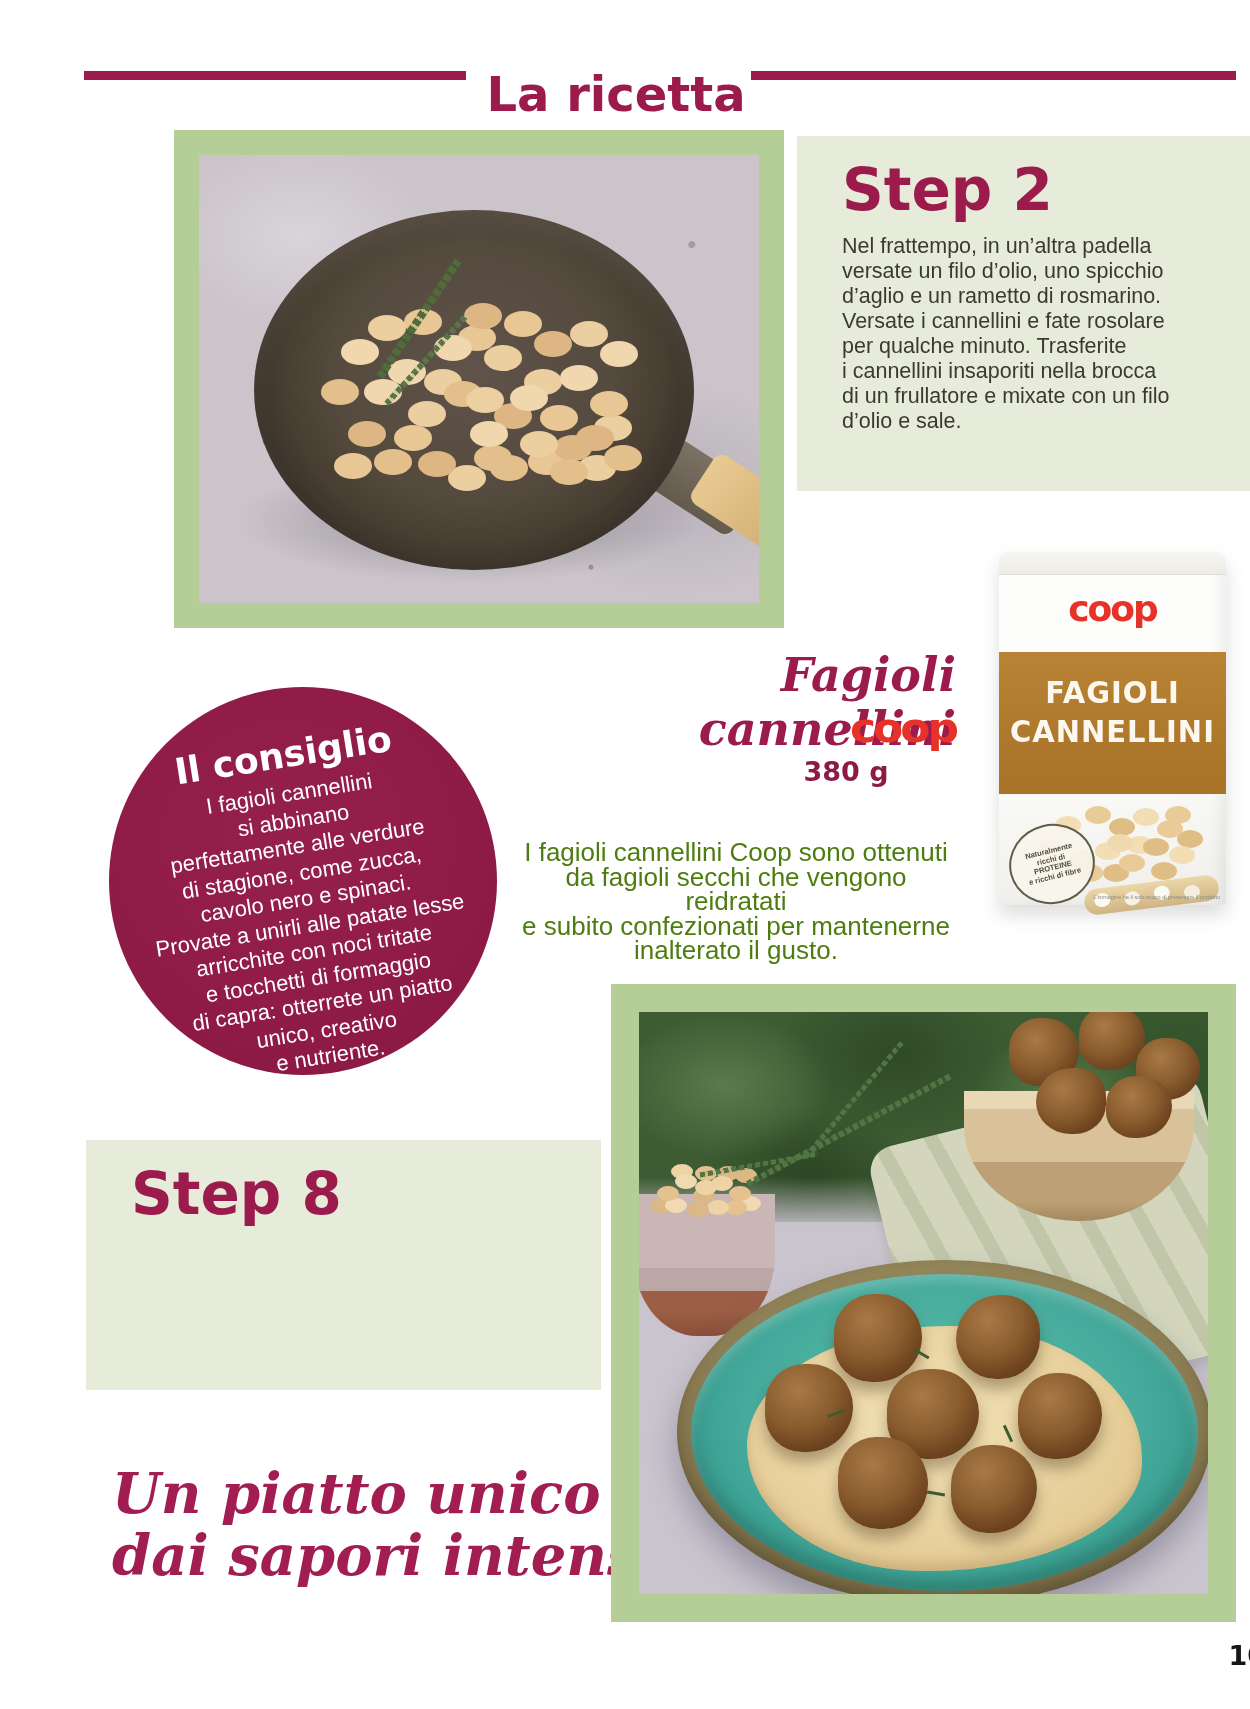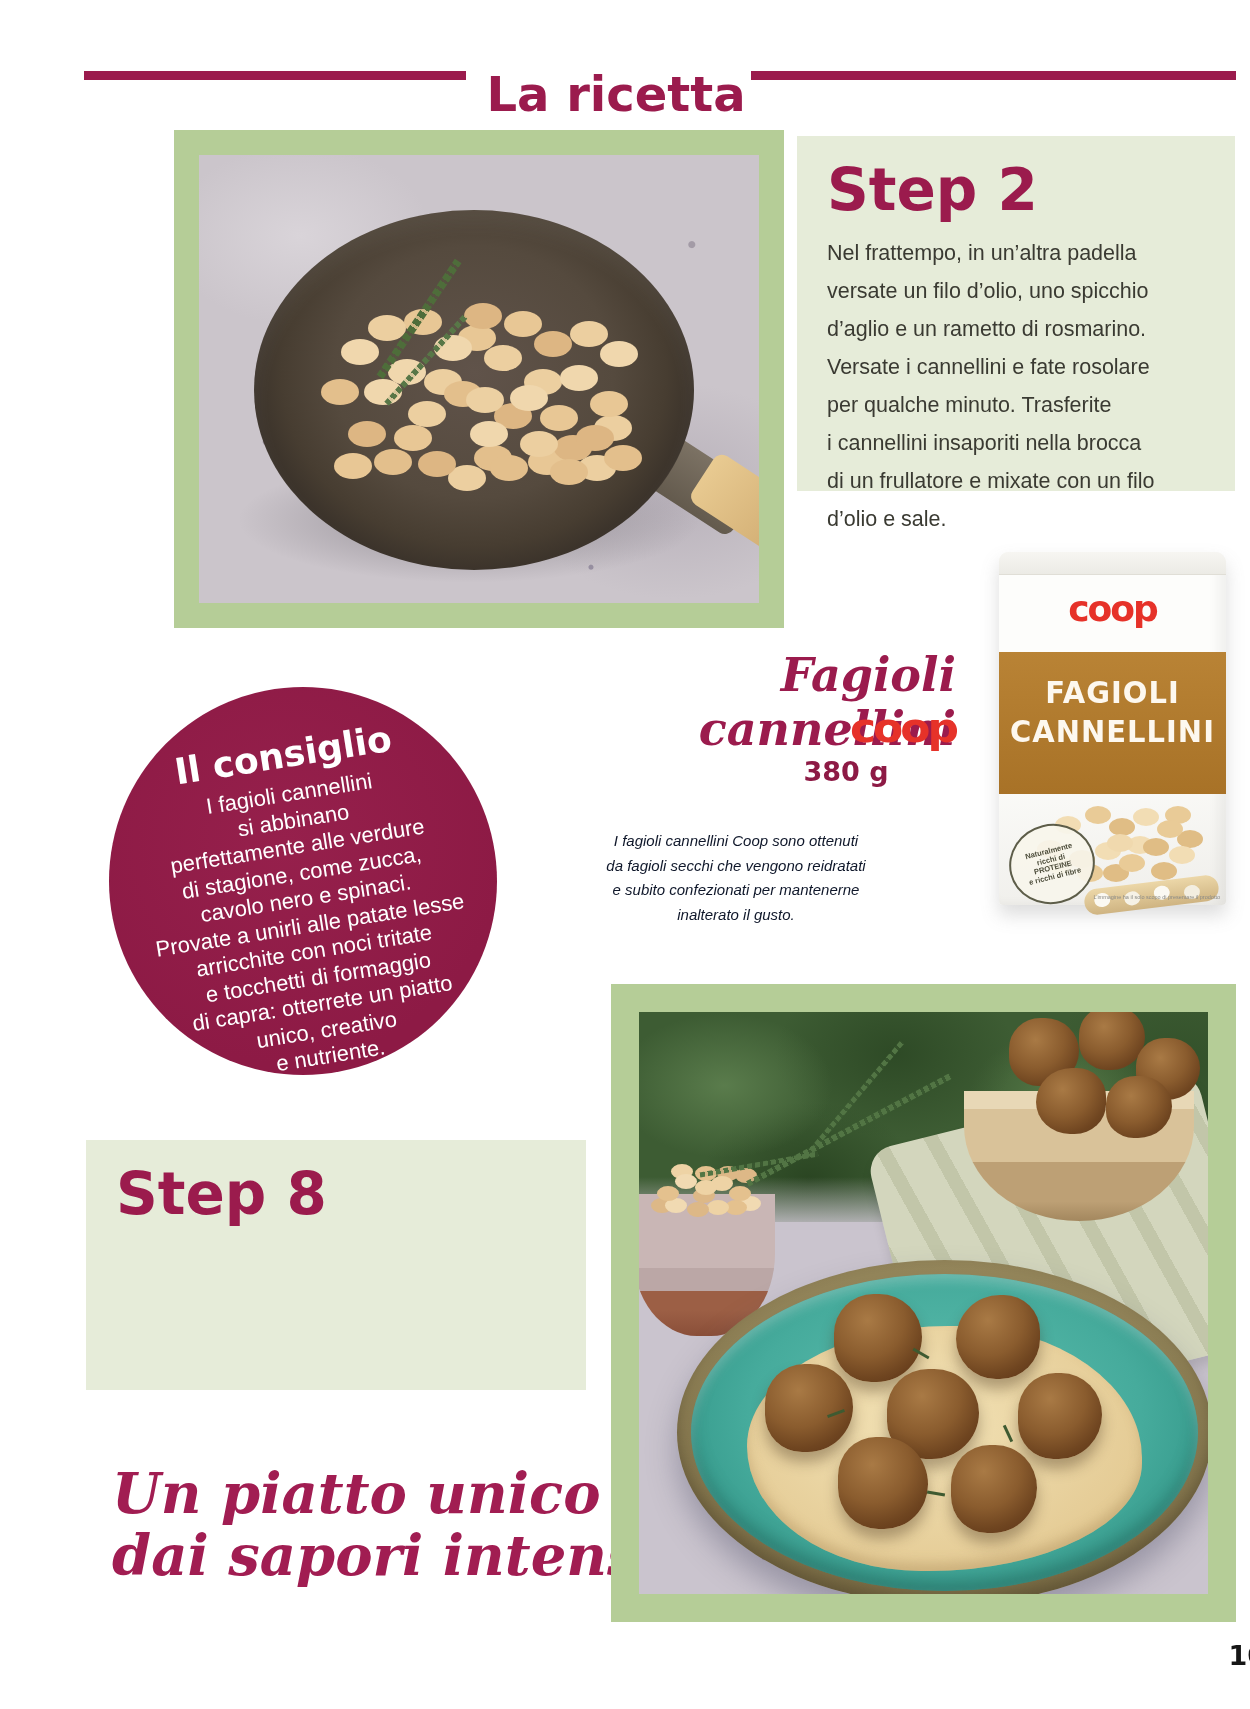--- a/index.html
+++ b/index.html
@@ -46,37 +46,37 @@
   .rosepan1{position:absolute;left:150px;top:160px;width:140px;height:8px;transform:rotate(-56deg);
       background:repeating-linear-gradient(90deg,#4e6d3a 0 6px,rgba(78,109,58,.18) 6px 9px);}
   .rosepan2{position:absolute;left:168px;top:202px;width:118px;height:6px;transform:rotate(-48deg);
       background:repeating-linear-gradient(90deg,#587747 0 5px,rgba(88,119,71,.18) 5px 8px);}
   .handle-arm{position:absolute;left:438px;top:298px;width:116px;height:58px;border-radius:10px;
       background:linear-gradient(#7c7264,#635a4d);transform:rotate(33deg);}
   .handle-wood{position:absolute;left:492px;top:332px;width:150px;height:58px;border-radius:10px;
       background:linear-gradient(100deg,#e9cb92,#c7a065);transform:rotate(33deg);}
 
   
-  .panel{position:absolute;background:#e6ecd9;}
+  .panel{position:absolute;background:#e6ecd9;padding-left:15px;}
   .step2-panel{left:761px;top:136px;width:438px;height:355px;}
   .step3-panel{left:50px;top:1140px;width:500px;height:250px;}
   .step-title{margin:24px 0 0 30px;font-family:"DejaVu Sans","Liberation Sans",sans-serif;
       font-weight:700;font-size:58px;line-height:60px;color:#9b1b4d;}
-  .step-body{margin:14px 30px 0 30px;font-size:21.5px;line-height:38px;color:#3a3a32;white-space:pre-line;}
+  .step-body{margin:14px 30px 0 30px;font-size:21.5px;line-height:25px;color:#3a3a32;white-space:pre-line;}
 
   
   .script-title{position:absolute;left:520px;top:648px;width:400px;text-align:right;
       font-family:"DejaVu Serif",serif;font-style:italic;font-weight:700;font-size:46px;color:#9b1b4d;}
   .coop-wordmark{position:absolute;left:700px;top:702px;width:220px;text-align:right;
       font-family:"DejaVu Sans",sans-serif;font-weight:700;font-size:44px;letter-spacing:-3px;
       color:#e63229;transform:scaleY(.92);}
   .weight{position:absolute;left:700px;top:756px;width:220px;text-align:center;
       font-family:"DejaVu Sans",sans-serif;font-weight:700;font-size:27px;color:#8d1a45;}
   .product-desc{position:absolute;left:480px;top:814px;width:440px;text-align:center;
-      font-style:italic;font-size:15px;line-height:24.5px;color:#0f172a;white-space:pre-line;}
+      font-size:26px;line-height:24.5px;color:#4d7c0f;white-space:pre-line;}
 
   
   .package{position:absolute;left:963px;top:552px;width:227px;height:353px;
       background:linear-gradient(175deg,#fdfdfb 55%,#efeeea);border-radius:9px 11px 4px 4px;
       box-shadow:0 10px 18px rgba(120,120,120,.25),inset -8px 0 12px rgba(0,0,0,.05);}
   .pkg-fold{position:absolute;left:0;top:0;width:100%;height:22px;border-radius:9px 11px 0 0;
       background:linear-gradient(#f7f6f2,#ecebe5);border-bottom:1px solid #e0ded6;}
   .pkg-brand{position:absolute;left:0;top:36px;width:100%;text-align:center;
       font-family:"DejaVu Sans",sans-serif;font-weight:700;font-size:36px;letter-spacing:-2px;color:#e63229;}
   .pkg-band{position:absolute;left:0;top:100px;width:100%;height:142px;

